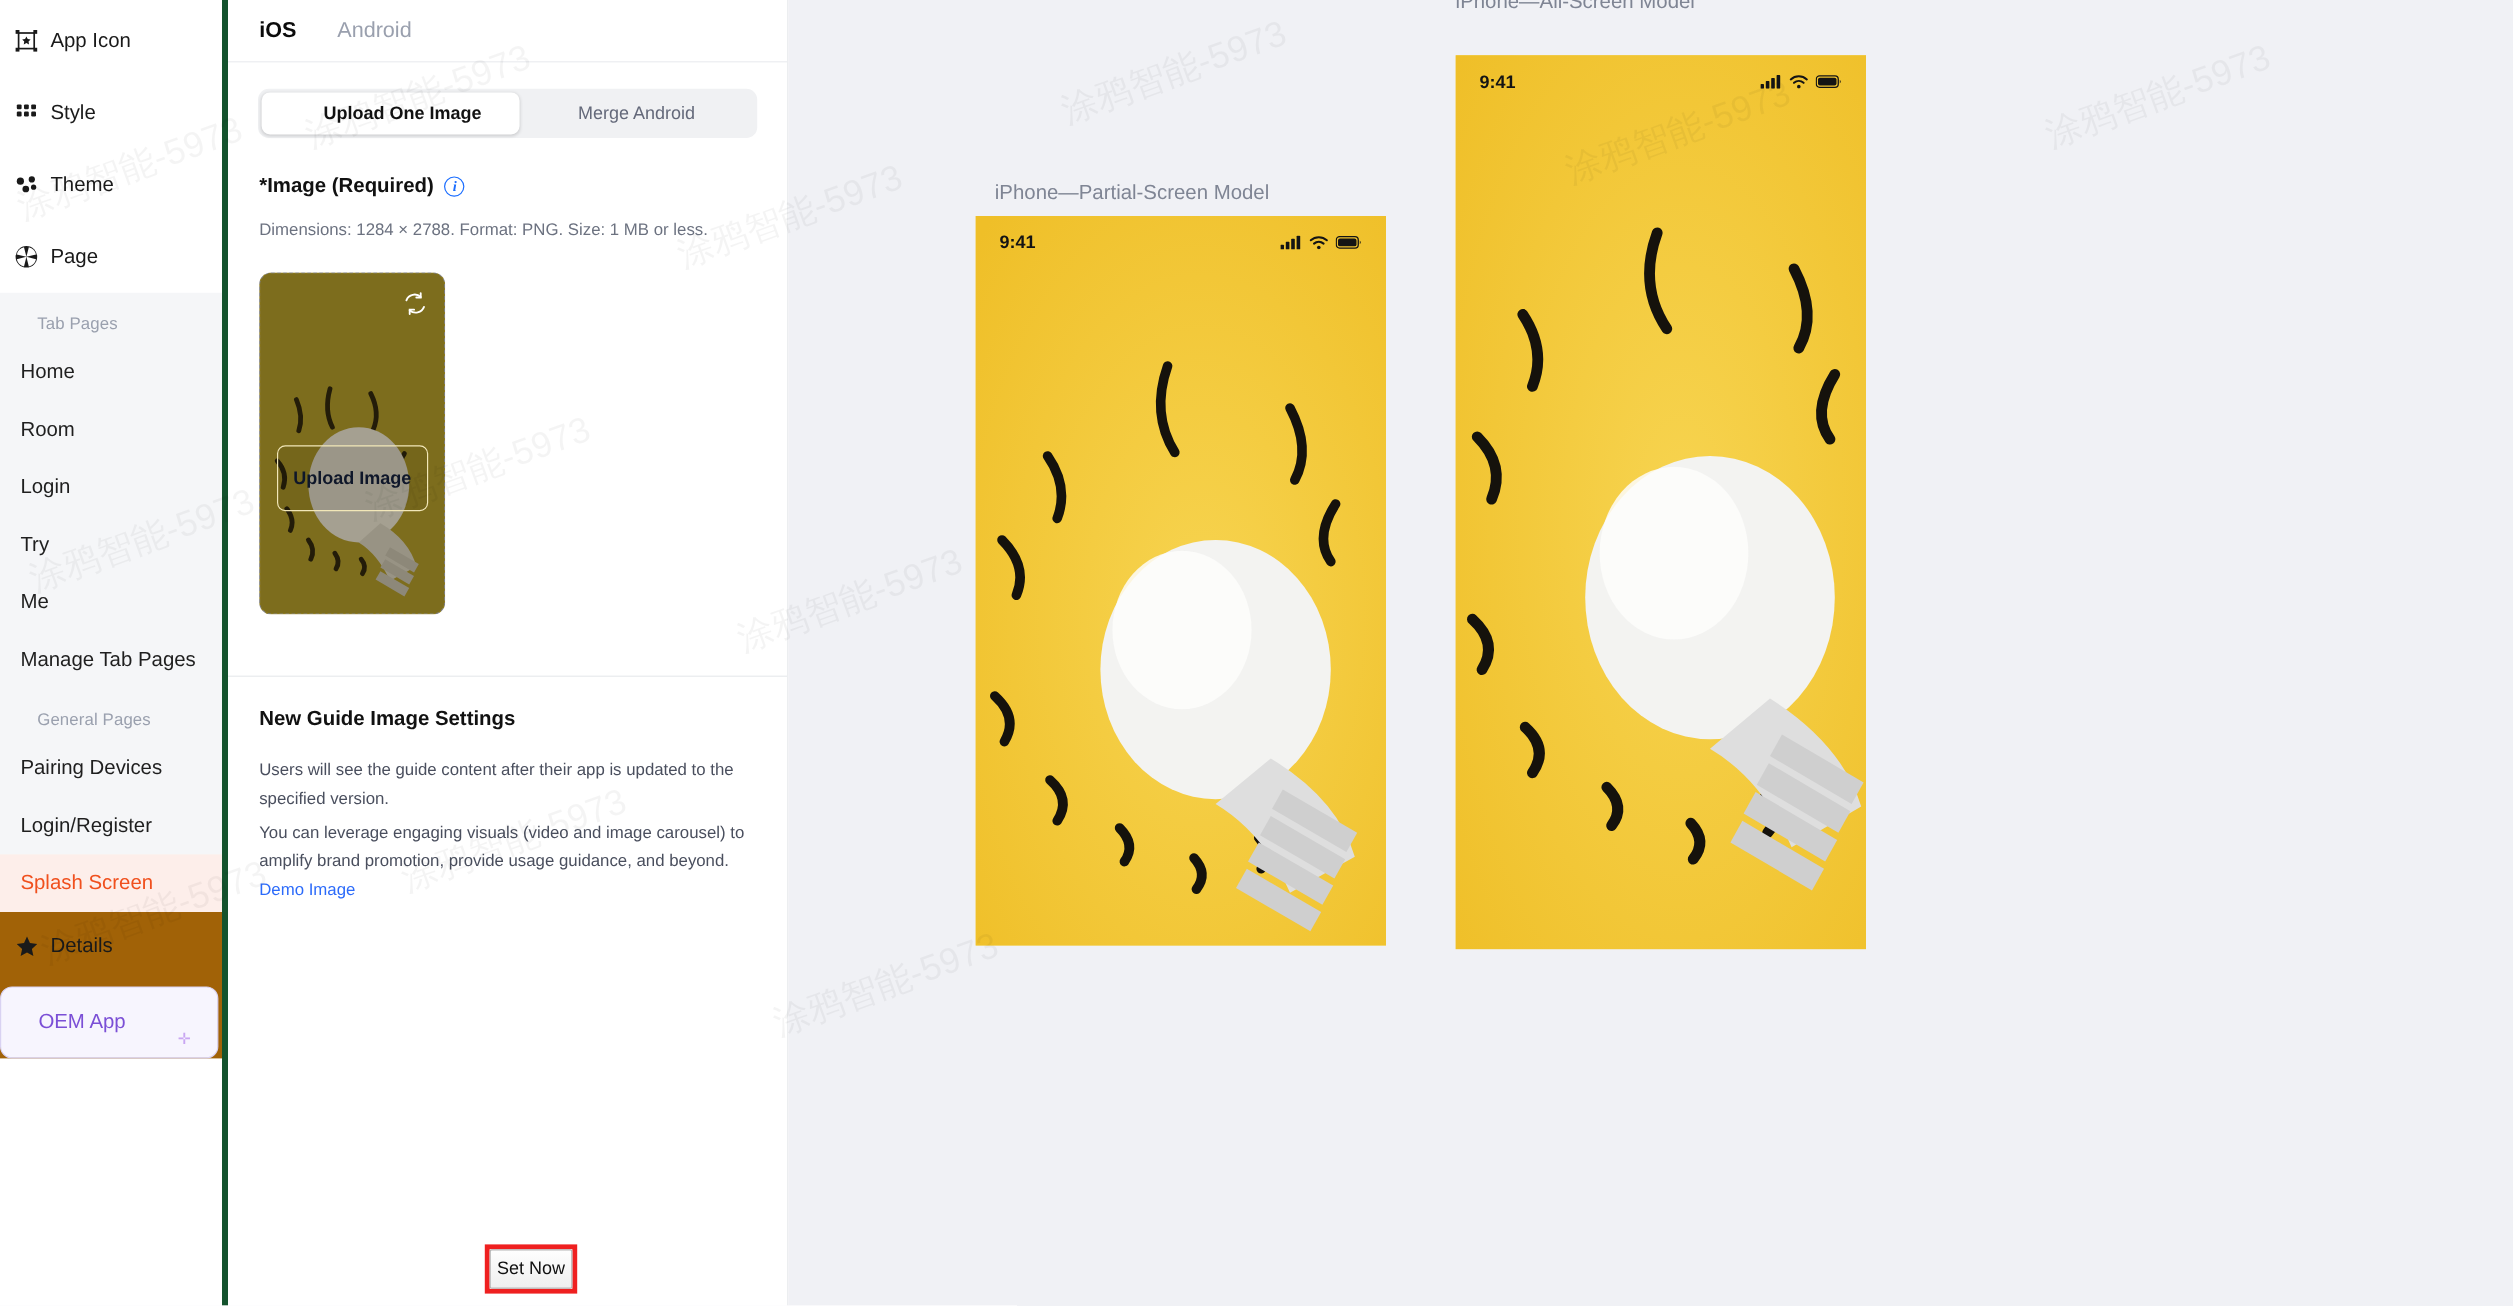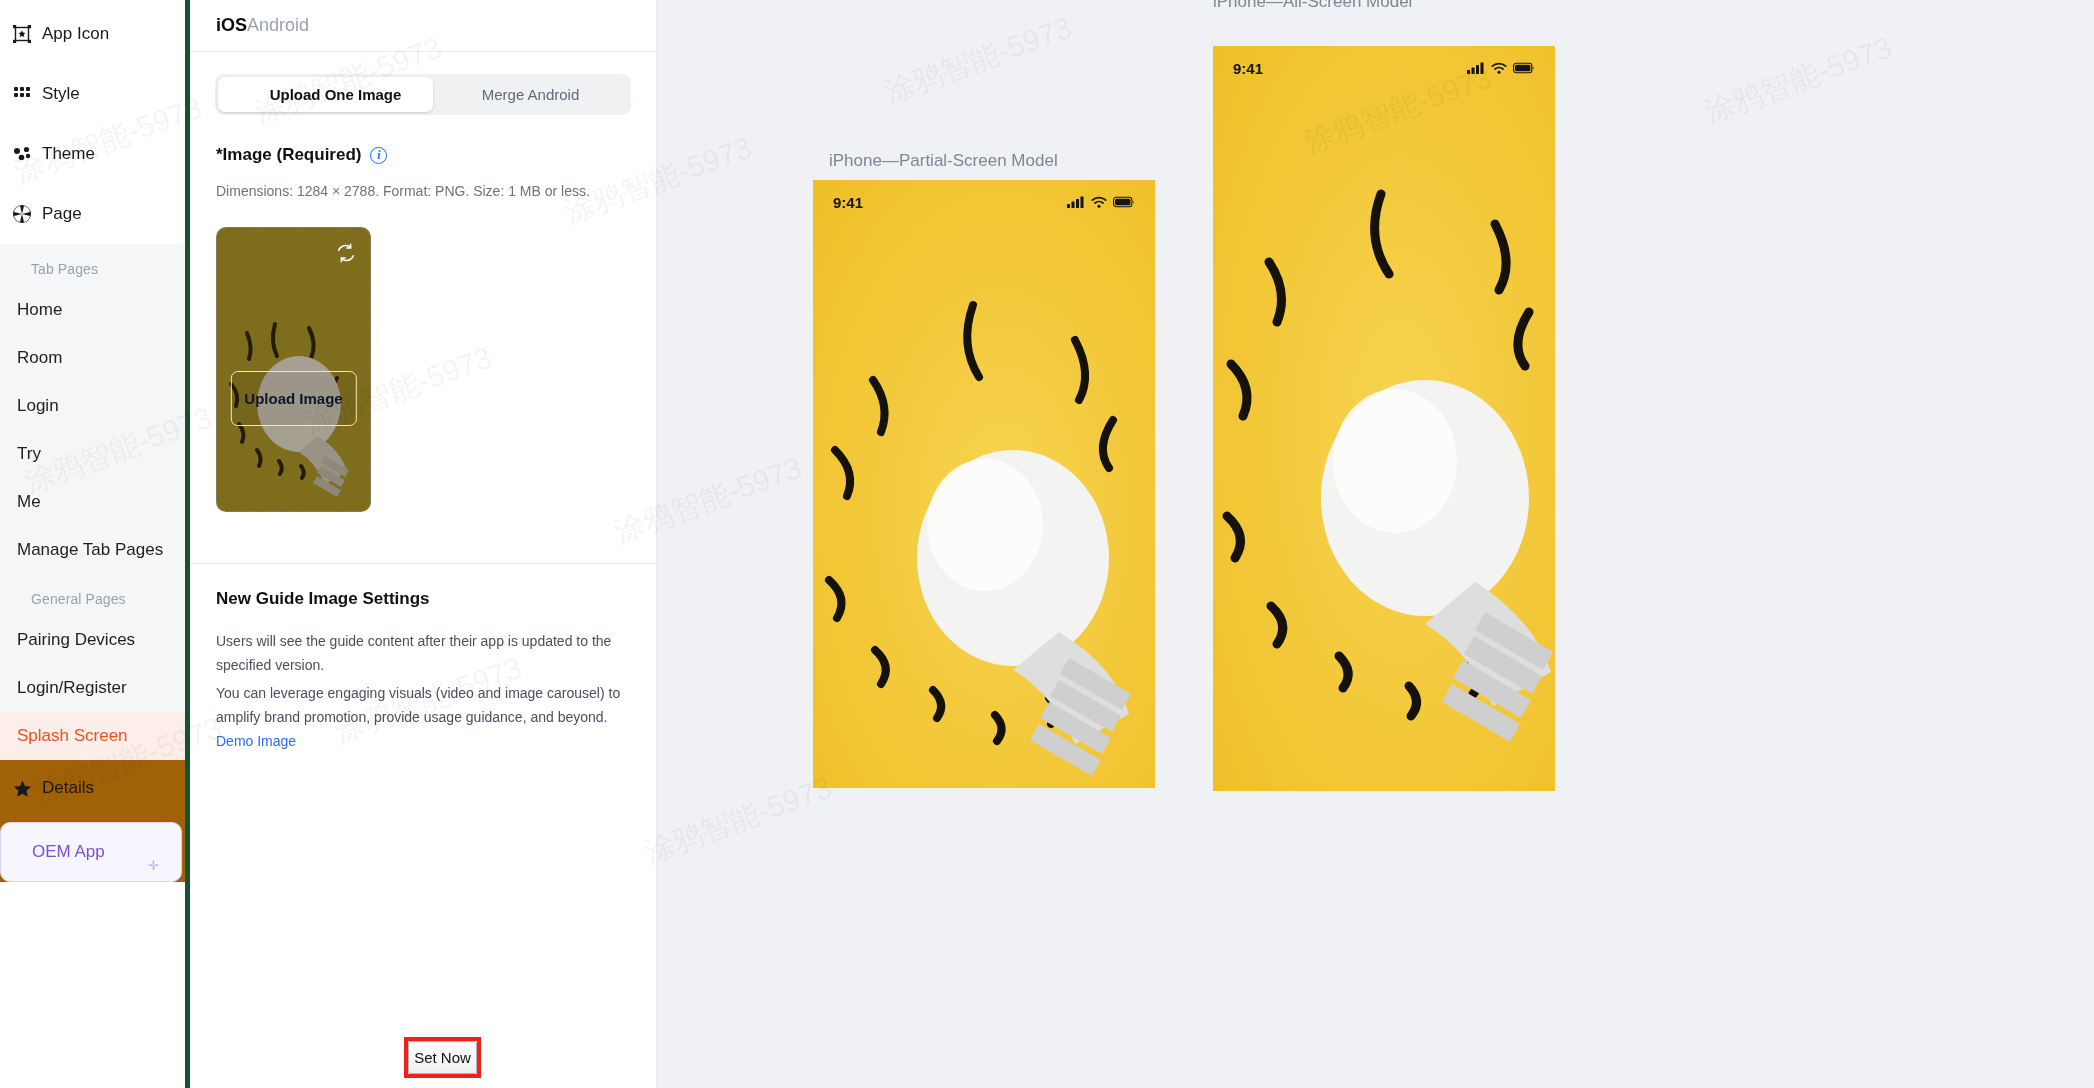--- a/index.html
+++ b/index.html
@@ -52,21 +52,21 @@
   .oem-card .plus { position:absolute; right: 22px; bottom: 8px; color:#c9a6f2; font-size: 13px; }
 
   
   .middle {
     width: 467px; flex: 0 0 467px; height: 1088px;
     background: #ffffff; position: relative; overflow: hidden;
     border-right: 1px solid #e8eaed;
   }
   .plat-tabs {
     height: 52px; display:flex; align-items:center;
-    padding-left: 26px; 
+    padding-left: 26px; gap: 34px;
     border-bottom: 1px solid #ebedf0;
   }
   .plat-tab { font-size: 18px; color:#9aa0ae; cursor:pointer; }
   .plat-tab.active { color:#0b0b0b; font-weight: bold; }
 
   .seg-wrap {
     margin: 22px 25px 0 25px;
     background: #f0f1f3; border-radius: 9px;
     height: 41px; display: flex; padding: 3px;
   }

